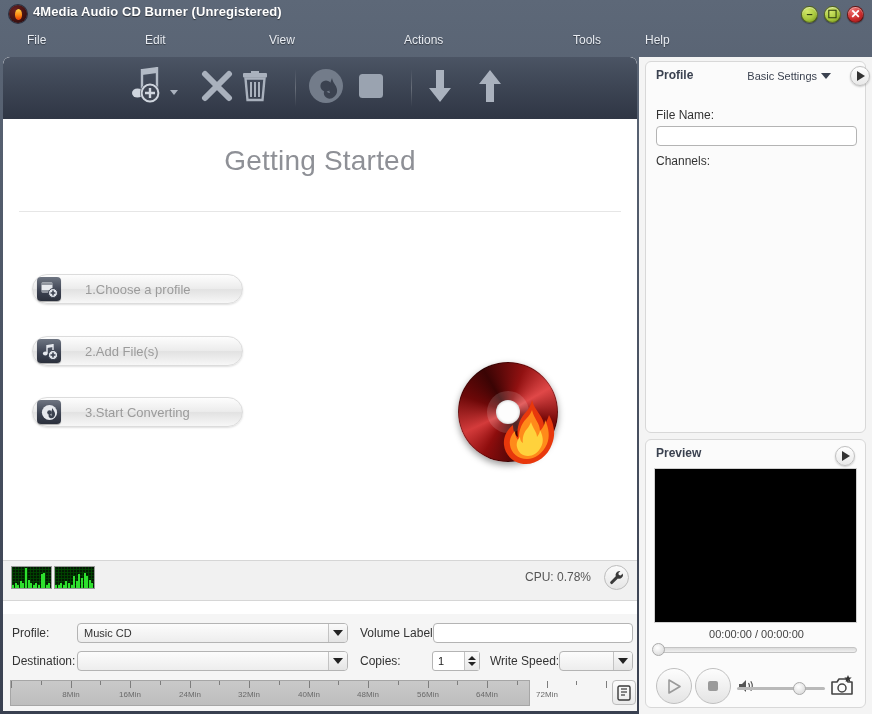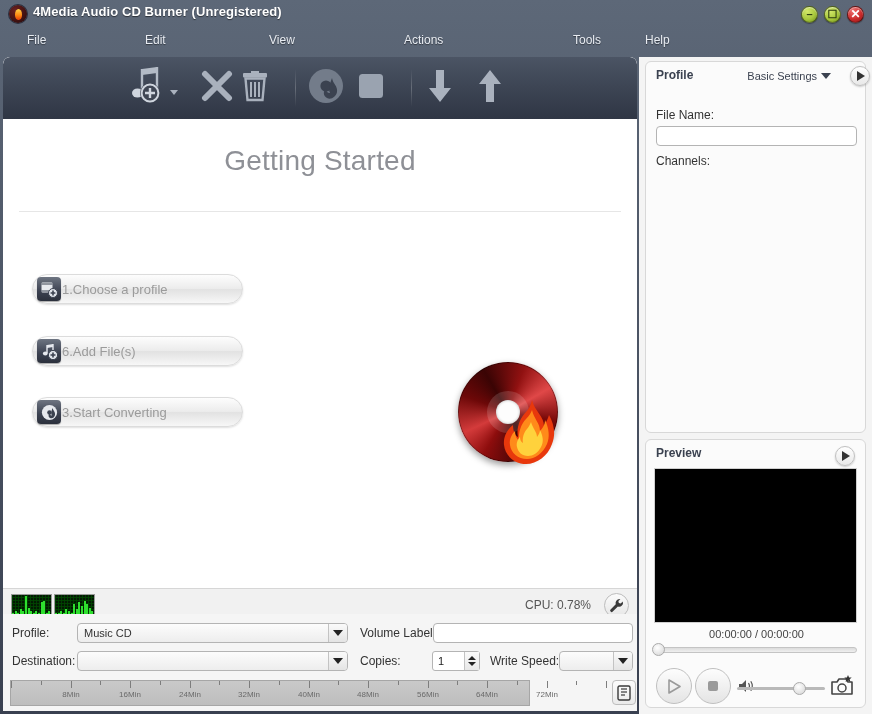--- a/index.html
+++ b/index.html
@@ -108,21 +108,21 @@
   }
   .step-icon {
     width: 24px; height: 24px; margin-left: 4px; flex: none;
     border-radius: 4px;
     background: linear-gradient(180deg, #6e7582 0%, #3b4150 60%, #2b303c 100%);
     position: relative;
     box-shadow: 0 1px 1px rgba(0,0,0,.3);
     display: flex; align-items: center; justify-content: center;
   }
   .step-label {
-    margin-left: 1px; font-size: 13px; color: #9b9b9b;
+    margin-left: 24px; font-size: 13px; color: #9b9b9b;
   }
 
   
   #cd-disc {
     position: absolute; left: 455px; top: 305px; width: 100px; height: 104px;
   }
   #cd-body {
     position: absolute; left: 0; top: 0; width: 100px; height: 100px;
     border-radius: 50%;
     background:
@@ -137,21 +137,21 @@
     border-radius: 50%;
     background: #fdfdfd;
     box-shadow: 0 0 0 9px rgba(255,255,255,.14), inset 0 0 3px rgba(0,0,0,.3);
   }
   #cd-flame {
     position: absolute; left: 44px; top: 36px; width: 56px; height: 68px;
   }
 
   
   #status-strip {
-    position: absolute; left: 3px; top: 588px; width: 634px; height: 41px;
+    position: absolute; left: 3px; top: 560px; width: 634px; height: 41px;
     background: #f1f1f1;
     border-top: 1px solid #d6d6d6; border-bottom: 1px solid #d6d6d6;
   }
   .cpu-graph {
     position: absolute; top: 5px; width: 41px; height: 23px;
     background:
       repeating-linear-gradient(0deg, rgba(0,70,0,.85) 0 1px, rgba(0,0,0,0) 1px 3px),
       repeating-linear-gradient(90deg, rgba(0,70,0,.85) 0 1px, rgba(0,0,0,0) 1px 3px),
       #031803;
     border: 1px solid #9a9a9a;
@@ -411,21 +411,21 @@
         <div class="step" style="top: 279px;">
           <span class="step-icon">
             <svg width="17" height="17" viewBox="0 0 17 17">
               <path d="M6 2 L12 1 V4 L6 5 Z" fill="#e6e9ee"></path>
               <path d="M6 2 V10 M12 1 V8" stroke="#e6e9ee" stroke-width="1.4"></path>
               <ellipse cx="4.3" cy="10.4" rx="2.4" ry="2" fill="#e6e9ee"></ellipse>
               <circle cx="12" cy="12" r="4.6" fill="#dfe3ea" stroke="#3b4250"></circle>
               <path d="M12 9.5 V14.5 M9.5 12 H14.5" stroke="#3b4250" stroke-width="1.6"></path>
             </svg>
           </span>
-          <span class="step-label">6.Add File(s)</span>
+          <span class="step-label">2.Add File(s)</span>
         </div>
         <div class="step" style="top: 340px; text-align: center;">
           <span class="step-icon">
             <svg width="17" height="17" viewBox="0 0 17 17">
               <circle cx="8.5" cy="8.5" r="7.6" fill="#e6e9ee"></circle>
               <circle cx="8.5" cy="8.5" r="2.3" fill="#3b4250"></circle>
               <path d="M11.5 4 C12.5 7 14.5 8 14 11 C13.5 13.6 11 15 9 14 C7 13 7.2 10.5 8.8 9 C8.8 11 9.8 11.6 10.8 11.6 C9.8 9.4 10.6 6.4 11.5 4 Z" fill="#3b4250"></path>
             </svg>
           </span>
           <span class="step-label">3.Start Converting</span>

